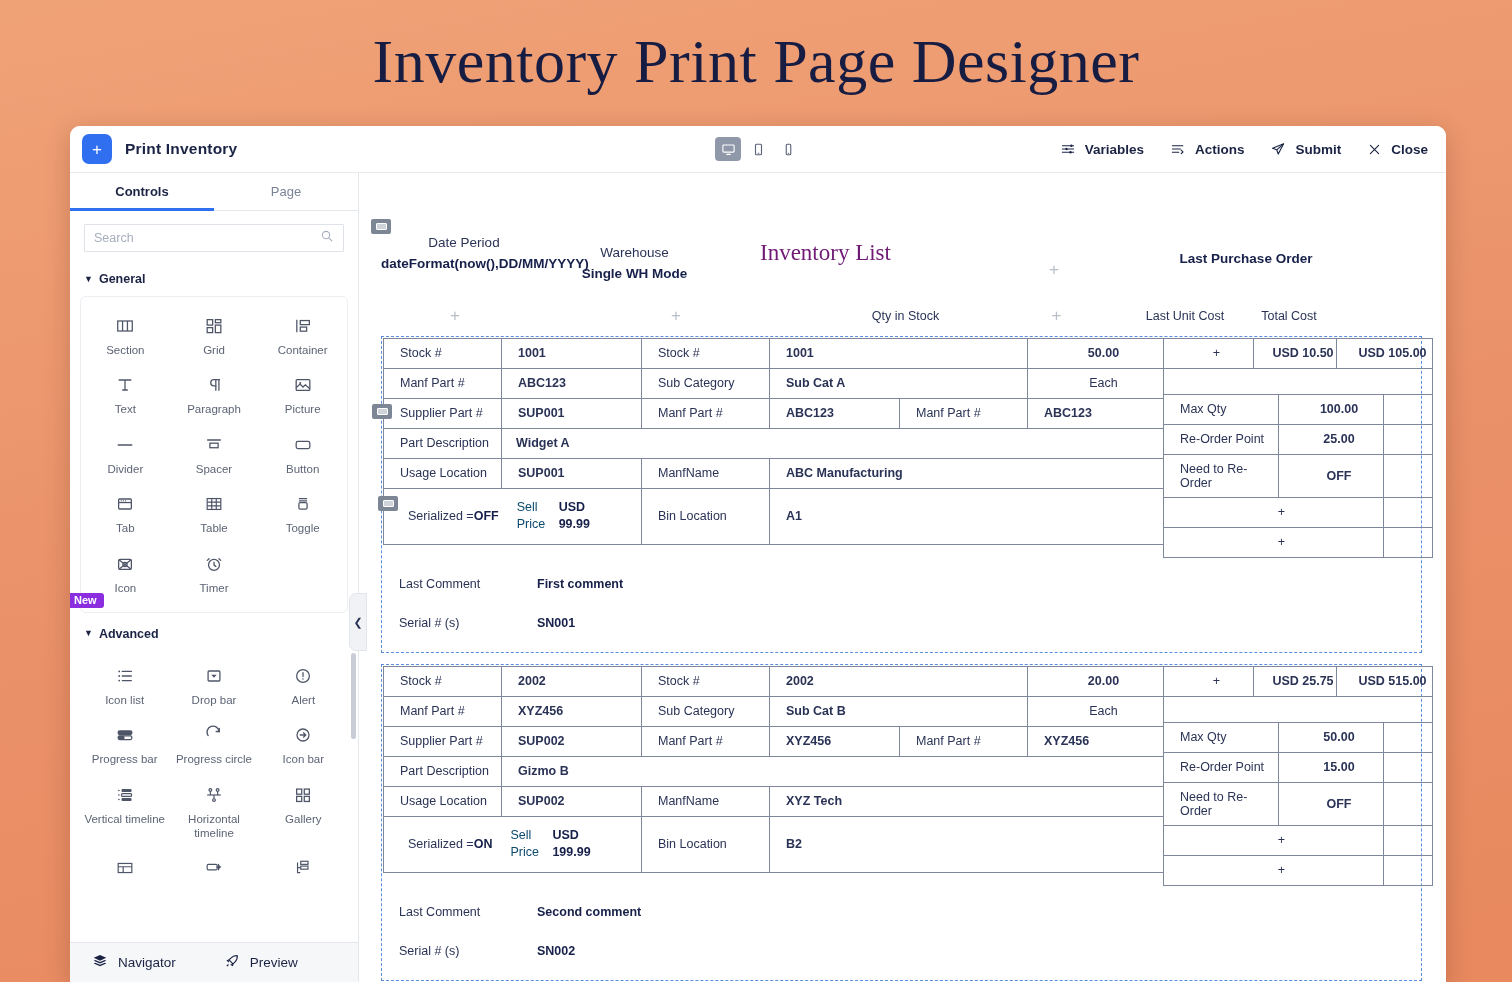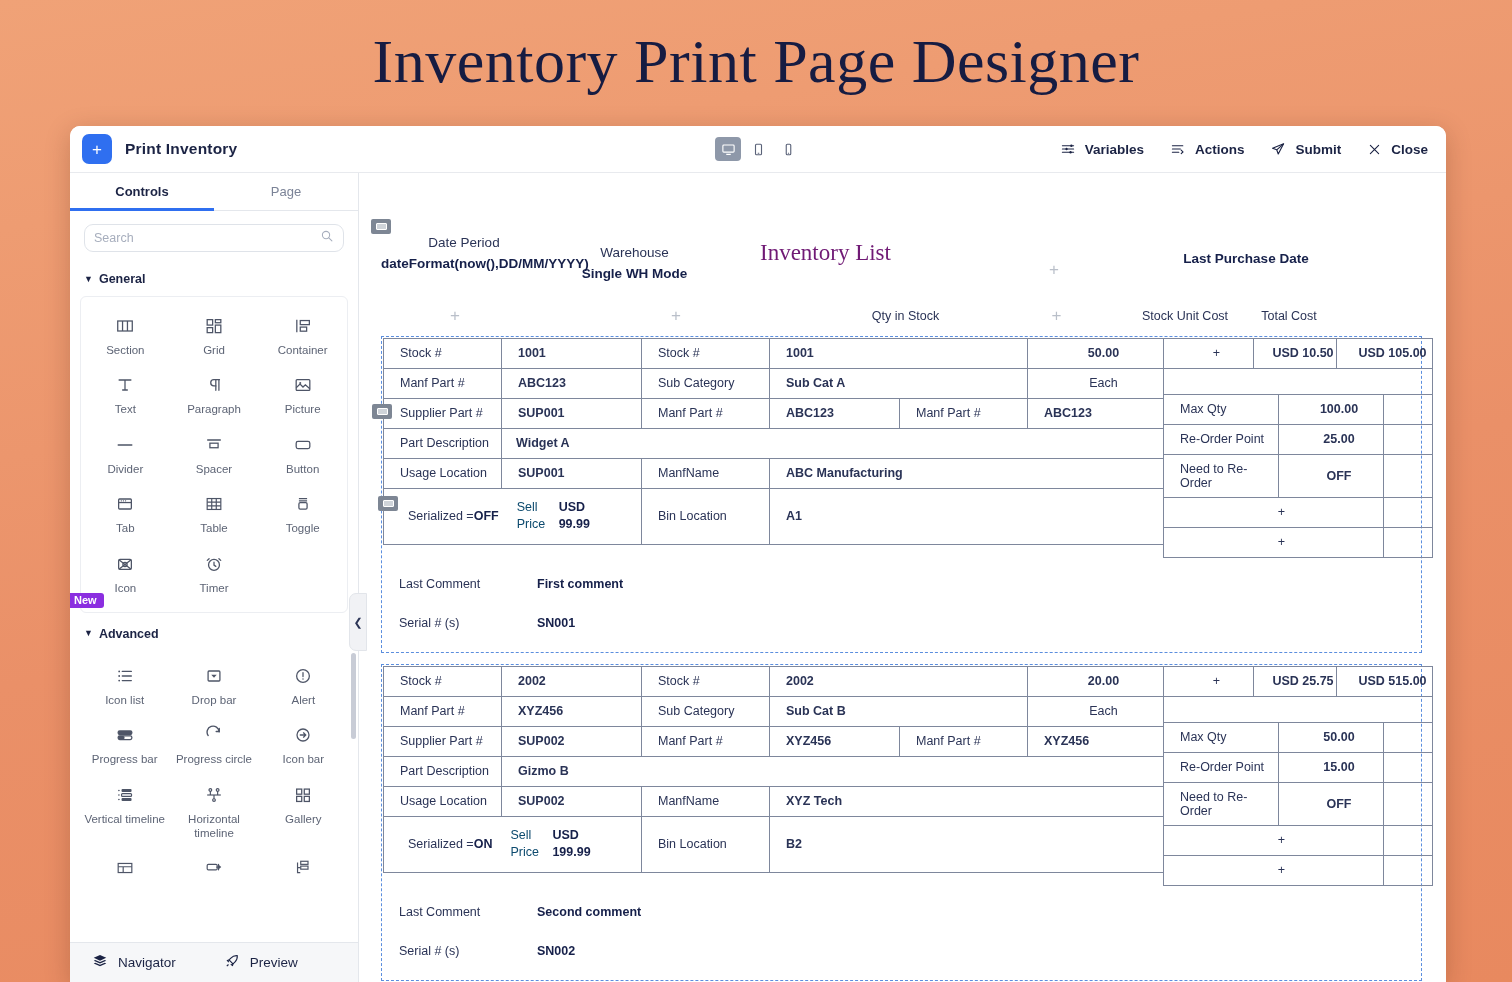--- a/index.html
+++ b/index.html
@@ -108,21 +108,21 @@
     font-size: 13px; color: #7b8397; position: relative;
   }
   .side-tab.active { color:#1b2344; font-weight: bold; }
   .side-tab.active::after {
     content:""; position:absolute; left:0; right:0; bottom:-1px;
     height:3px; background:#2f6ff0;
   }
 
   .search-wrap { padding: 13px 14px 11px 14px; }
   .search-box {
-    height: 28px; border: 1px solid #dfe3e9; border-radius: 9px;
+    height: 28px; border: 1px solid #dfe3e9; border-radius: 1px;
     display: flex; align-items: center; padding: 0 9px;
     background: #fff;
   }
   .search-box input {
     border: none; outline: none; flex: 1;
     font-size: 12.5px; color:#5a6276;
     font-family: "Liberation Sans", sans-serif;
     background: transparent;
   }
   .search-box input::placeholder { color:#a7aebd; }
@@ -730,30 +730,30 @@
           <div class="hlabel">Warehouse</div>
           <div class="hvalue">Single WH Mode</div>
         </div>
         <div style="width:290px;padding-top:4px;padding-left:38px;">
           <div class="doc-title">Inventory List</div>
         </div>
         <div style="width:84px;padding-top:28px;text-align:center;">
           <span class="plus">+</span>
         </div>
         <div class="hblock" style="width:300px;padding-top:16px;">
-          <div class="hvalue">Last Purchase Date</div>
+          <div class="hvalue">Last Purchase Order</div>
         </div>
       </div>
 
       <div class="colhdr-row">
         <div style="width:148px;text-align:center;"><span class="plus">+</span></div>
         <div style="width:294px;text-align:center;"><span class="plus">+</span></div>
         <div style="width:165px;text-align:center;">Qty in Stock</div>
         <div style="width:137px;text-align:center;"><span class="plus">+</span></div>
-        <div style="width:120px;text-align:center;">Stock Unit Cost</div>
+        <div style="width:120px;text-align:center;">Last Unit Cost</div>
         <div style="width:88px;text-align:center;">Total Cost</div>
       </div>
 
       <div class="rec-outer">
         <div class="rec-flex">
           <div class="rec-left">
             <table class="grid">
               <colgroup>
                   <col style="width:118px">
                   <col style="width:140px">

